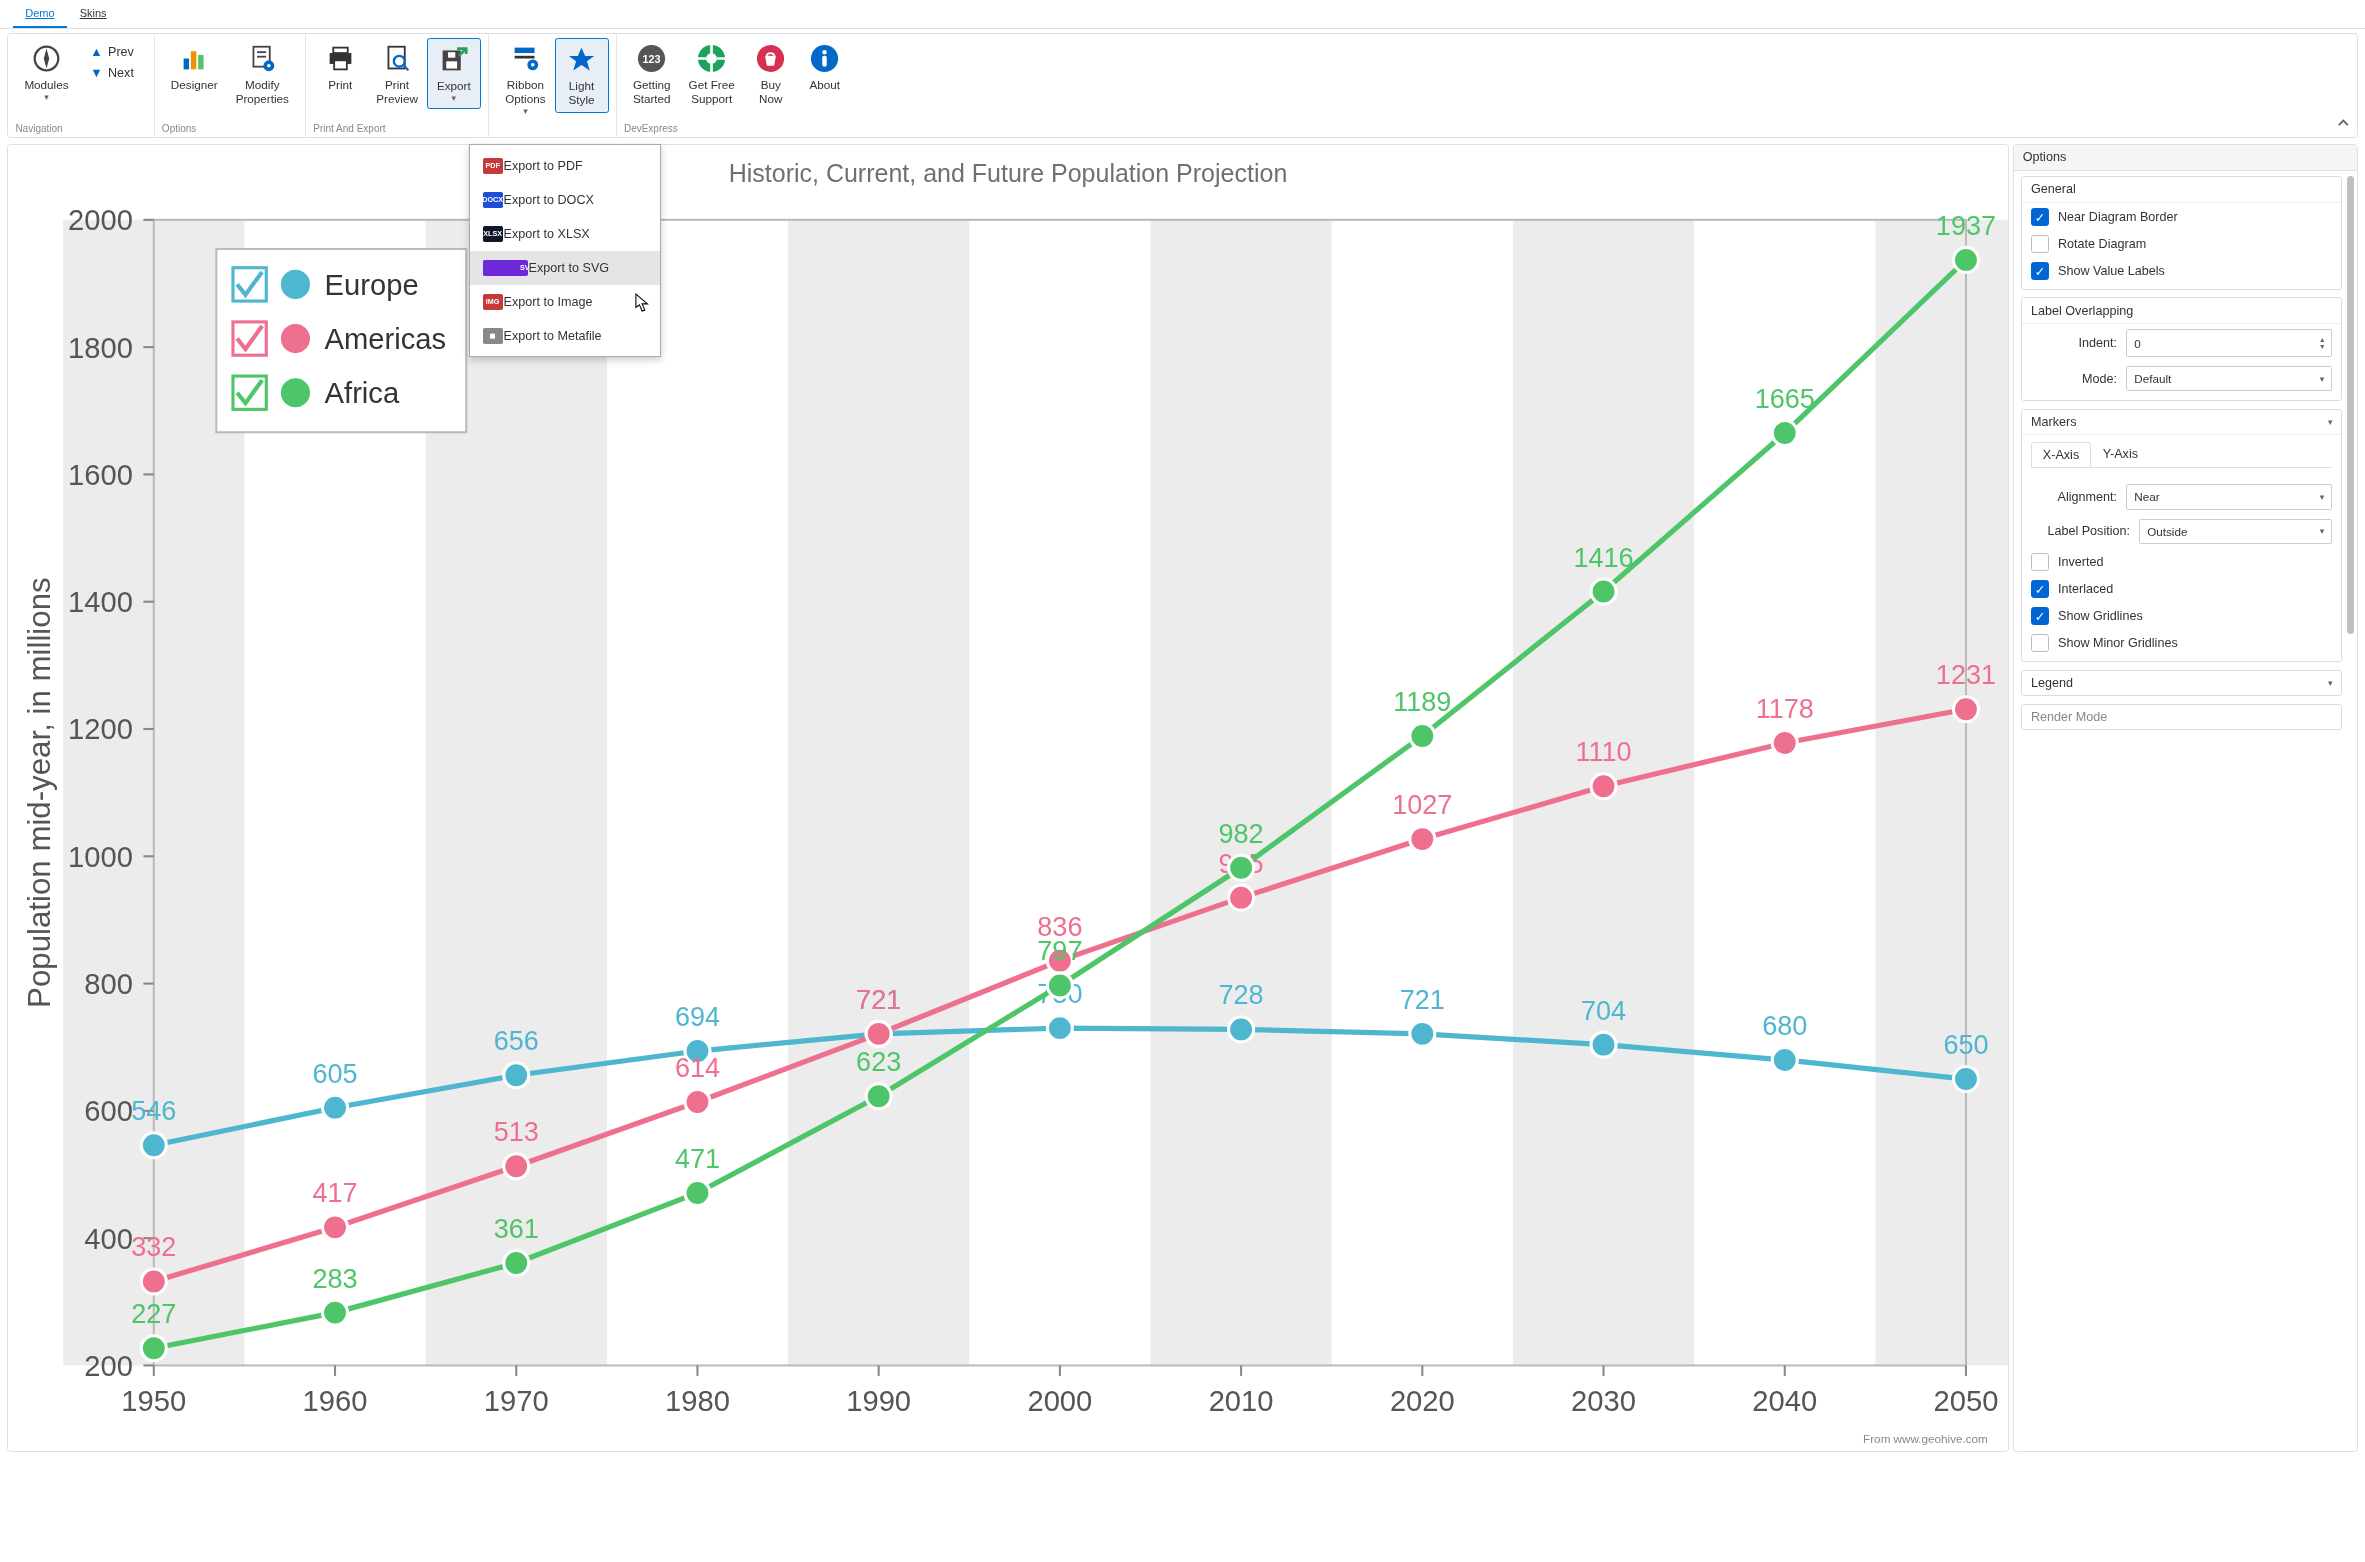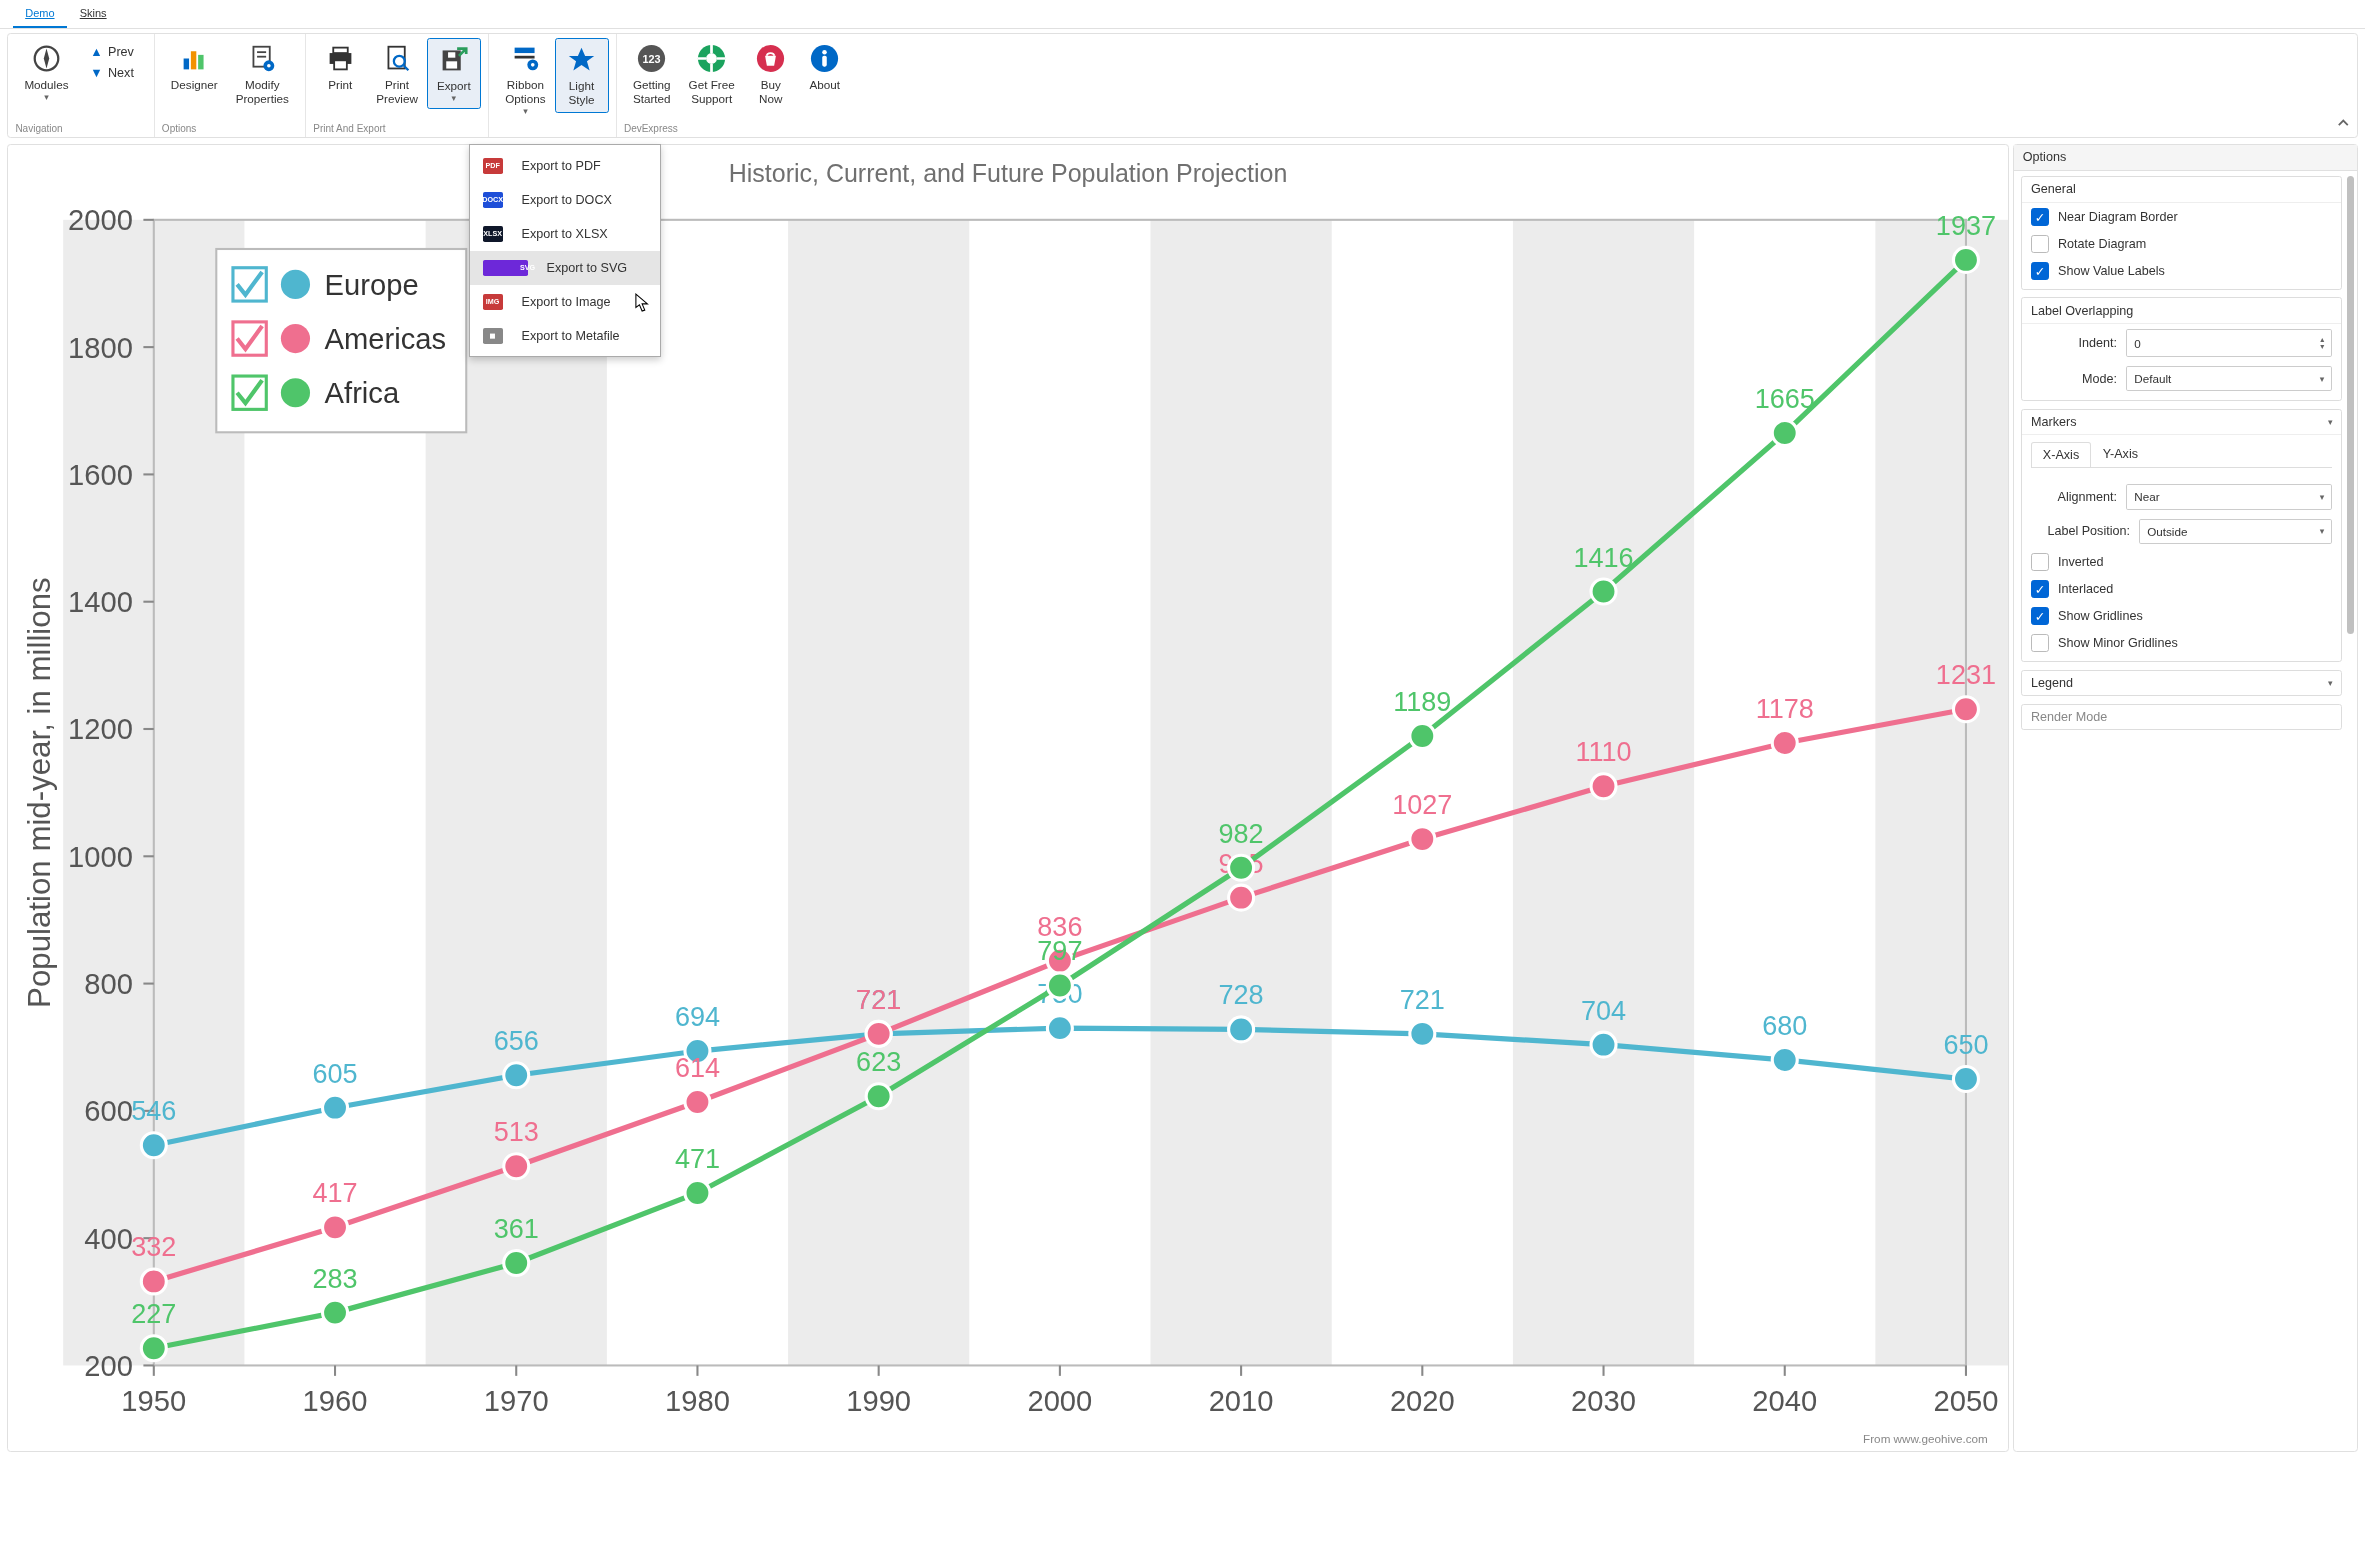--- a/index.html
+++ b/index.html
@@ -18,21 +18,21 @@
 .ribbon-btn { display: flex; flex-direction: column; align-items: center; justify-content: flex-start; padding: 5.4px 9px; min-width: 54px; cursor: pointer; border-radius: 2.7px; }
 .ribbon-btn.selected { border: 0.9px solid #0078d4; background: #e8eef6; }
 .ribbon-btn .icon { width: 31px; height: 31px; display: flex; align-items: center; justify-content: center; margin-bottom: 3.6px; }
 .ribbon-btn .lbl { font-size: 11.7px; text-align: center; line-height: 1.2; color: #333; }
 .ribbon-sub { display: flex; flex-direction: column; justify-content: center; padding: 3.6px 7.2px; }
 .ribbon-sub-item { display: flex; align-items: center; gap: 5.4px; padding: 3.6px 5.4px; cursor: pointer; font-size: 12.6px; }
 .ribbon-collapse { position: absolute; right: 7.2px; bottom: 5.4px; color: #666; cursor: pointer; }
 
 
 .dropdown { position: absolute; top: 144px; left: 469px; width: 192px; background: #fff; border: 0.9px solid #aaa; box-shadow: 0 2.7px 7.2px rgba(0,0,0,.2); padding: 3.6px 0; z-index: 10; }
-.dropdown-item { display: flex; align-items: center; gap: 19px; padding: 9px 12.6px; cursor: pointer; font-size: 12.6px; }
+.dropdown-item { display: flex; align-items: center; gap: 1px; padding: 9px 12.6px; cursor: pointer; font-size: 12.6px; }
 .dropdown-item.hover { background: #e5e5e5; }
 .dropdown-item .di-icon { width: 20px; height: 16px; border-radius: 1.8px; display: flex; align-items: center; justify-content: center; font-size: 7.2px; color: #fff; font-weight: bold; }
 .cursor { position: absolute; top: 293px; left: 635px; z-index: 20; pointer-events: none; }
 
 
 .main { display: flex; margin: 5.4px 7.2px; gap: 4px; }
 .chart-panel { flex: 1; border: 0.9px solid #e0e0e0; border-radius: 3.6px; background: #fff; position: relative; min-height: 602px; }
 .chart-title { text-align: center; font-size: 25px; color: #707070; font-weight: 400; padding: 14.4px 0 10.8px 0; }
 .chart-svg { width: 100%; }
 .chart-footer { position: absolute; right: 20px; bottom: 5.4px; color: #888; font-size: 11.7px; }

